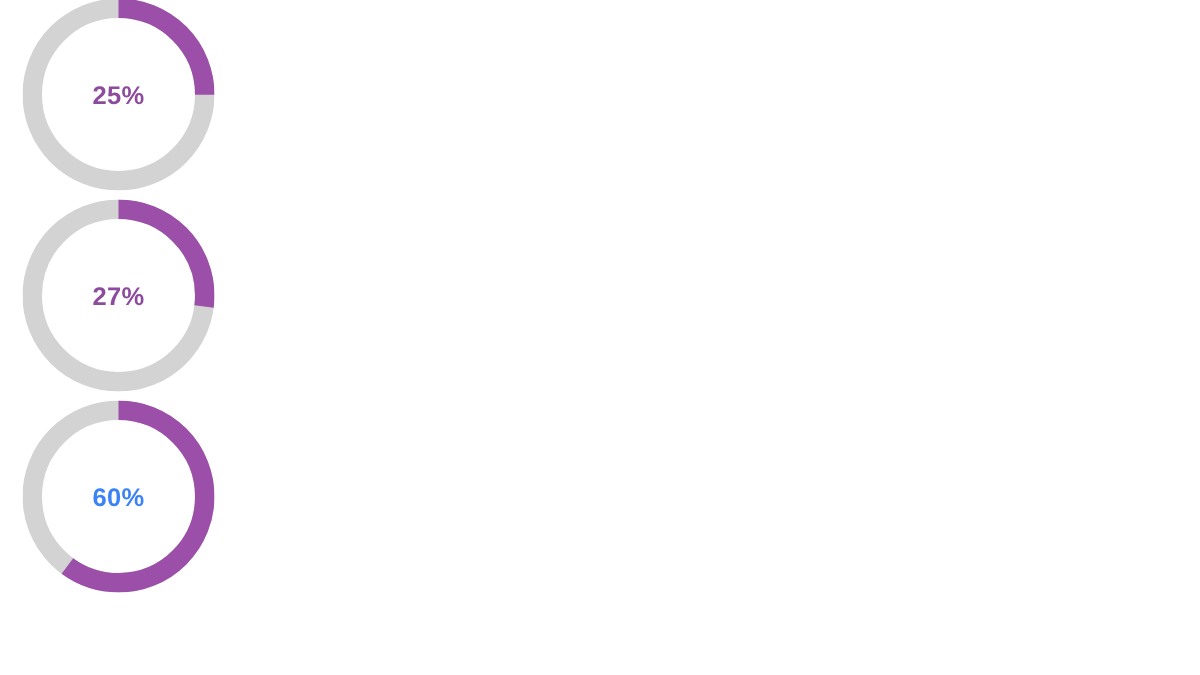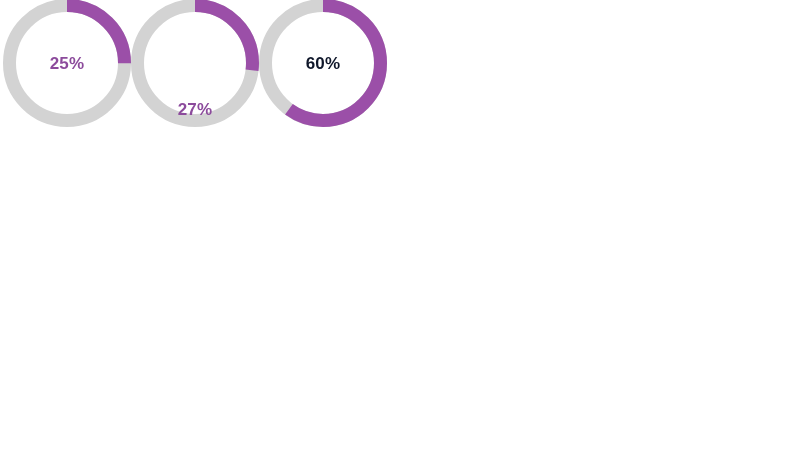--- a/index.html
+++ b/index.html
@@ -11,25 +11,25 @@
     width: 800px;
     height: 450px;
     background: #ffffff;
     font-family: "Liberation Sans", sans-serif;
     overflow: hidden;
     position: relative;
   }
 
   #ring-row {
     position: absolute;
-    left: 0;
+    left: 12px;
     top: -1px;
     display: flex;
-    flex-direction: row;
-    align-items: center;
+    flex-direction: column;
+    align-items: flex-end;
   }
 
   .ring-wrap {
     position: relative;
     width: 128px;
     height: 134px;
     flex: 0 0 auto;
   }
 
   .ring-svg {
@@ -75,22 +75,22 @@
         <circle class="ring-track" cx="64" cy="64" r="57.5" stroke="#d3d3d3" stroke-width="13"></circle>
         <circle class="ring-value" cx="64" cy="64" r="57.5" stroke="#9b4fa8" stroke-width="13" stroke-dasharray="361.28315516282623" stroke-dashoffset="270.9623663721197" transform="rotate(-90 64 64)"></circle>
       </svg>
       <div class="ring-label" style="color: rgb(140, 75, 156);">25%</div>
     </div>
     <div class="ring-wrap" style="margin-left: 0px;">
       <svg class="ring-svg" width="128" height="128" viewBox="0 0 128 128">
         <circle class="ring-track" cx="64" cy="64" r="57.5" stroke="#d3d3d3" stroke-width="13"></circle>
         <circle class="ring-value" cx="64" cy="64" r="57.5" stroke="#9b4fa8" stroke-width="13" stroke-dasharray="361.28315516282623" stroke-dashoffset="263.73670326886315" transform="rotate(-90 64 64)"></circle>
       </svg>
-      <div class="ring-label" style="color: rgb(140, 75, 156); margin-top: 46px;">27%</div>
+      <div class="ring-label" style="color: rgb(140, 75, 156);">27%</div>
     </div>
     <div class="ring-wrap" style="margin-left: 0px;">
       <svg class="ring-svg" width="128" height="128" viewBox="0 0 128 128">
         <circle class="ring-track" cx="64" cy="64" r="57.5" stroke="#d3d3d3" stroke-width="13"></circle>
         <circle class="ring-value" cx="64" cy="64" r="57.5" stroke="#9b4fa8" stroke-width="13" stroke-dasharray="361.28315516282623" stroke-dashoffset="144.5132620651305" transform="rotate(-90 64 64)"></circle>
       </svg>
-      <div class="ring-label" style="color: #0f172a;">60%</div>
+      <div class="ring-label" style="color: #3b82f6;">60%</div>
     </div>
   </div>
 
 </body></html>

